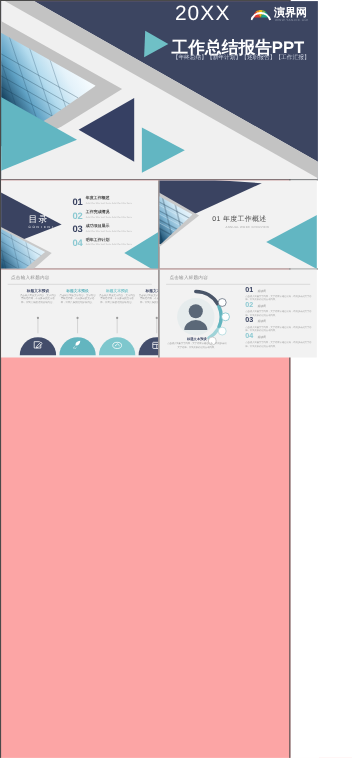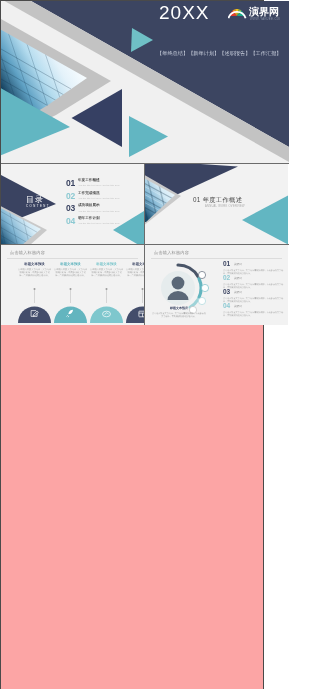--- a/index.html
+++ b/index.html
@@ -101,20 +101,21 @@
       <text x="21" y="13.5" fill="#ffffff" font-size="10" font-weight="700">演界网</text>
       <text x="22" y="18.5" fill="#8f98ab" font-size="2.8" letter-spacing="0.4">WWW.YANJEE.COM</text>
     </svg>
     <svg width="288" height="162" viewBox="0 0 288 162">
       <polygon points="-2,86 -2,155 69,126" fill="#62b6c2"></polygon>
       <polygon points="70.5,117 121,88 121,146" fill="#364063"></polygon>
       <polygon points="128,115 128,156 167,135.5" fill="#62b6c2"></polygon>
       <polygon points="131,27 130,51 152,39" fill="#6fc0c6"></polygon>
     </svg>
     <div class="ttl y">20XX</div>
+    <div class="ttl t">工作总结报告PPT</div>
     <div class="ttl s">【年终总结】【新年计划】【述职报告】【工作汇报】</div>
   </div>
   <div class="grid">
 
   <div class="row">
 
     <div class="cell">
       <svg width="143" height="80" viewBox="0 0 143 80">
         <defs>
           <linearGradient id="s1g" x1="-8" y1="84" x2="44" y2="50" gradientUnits="userSpaceOnUse">

